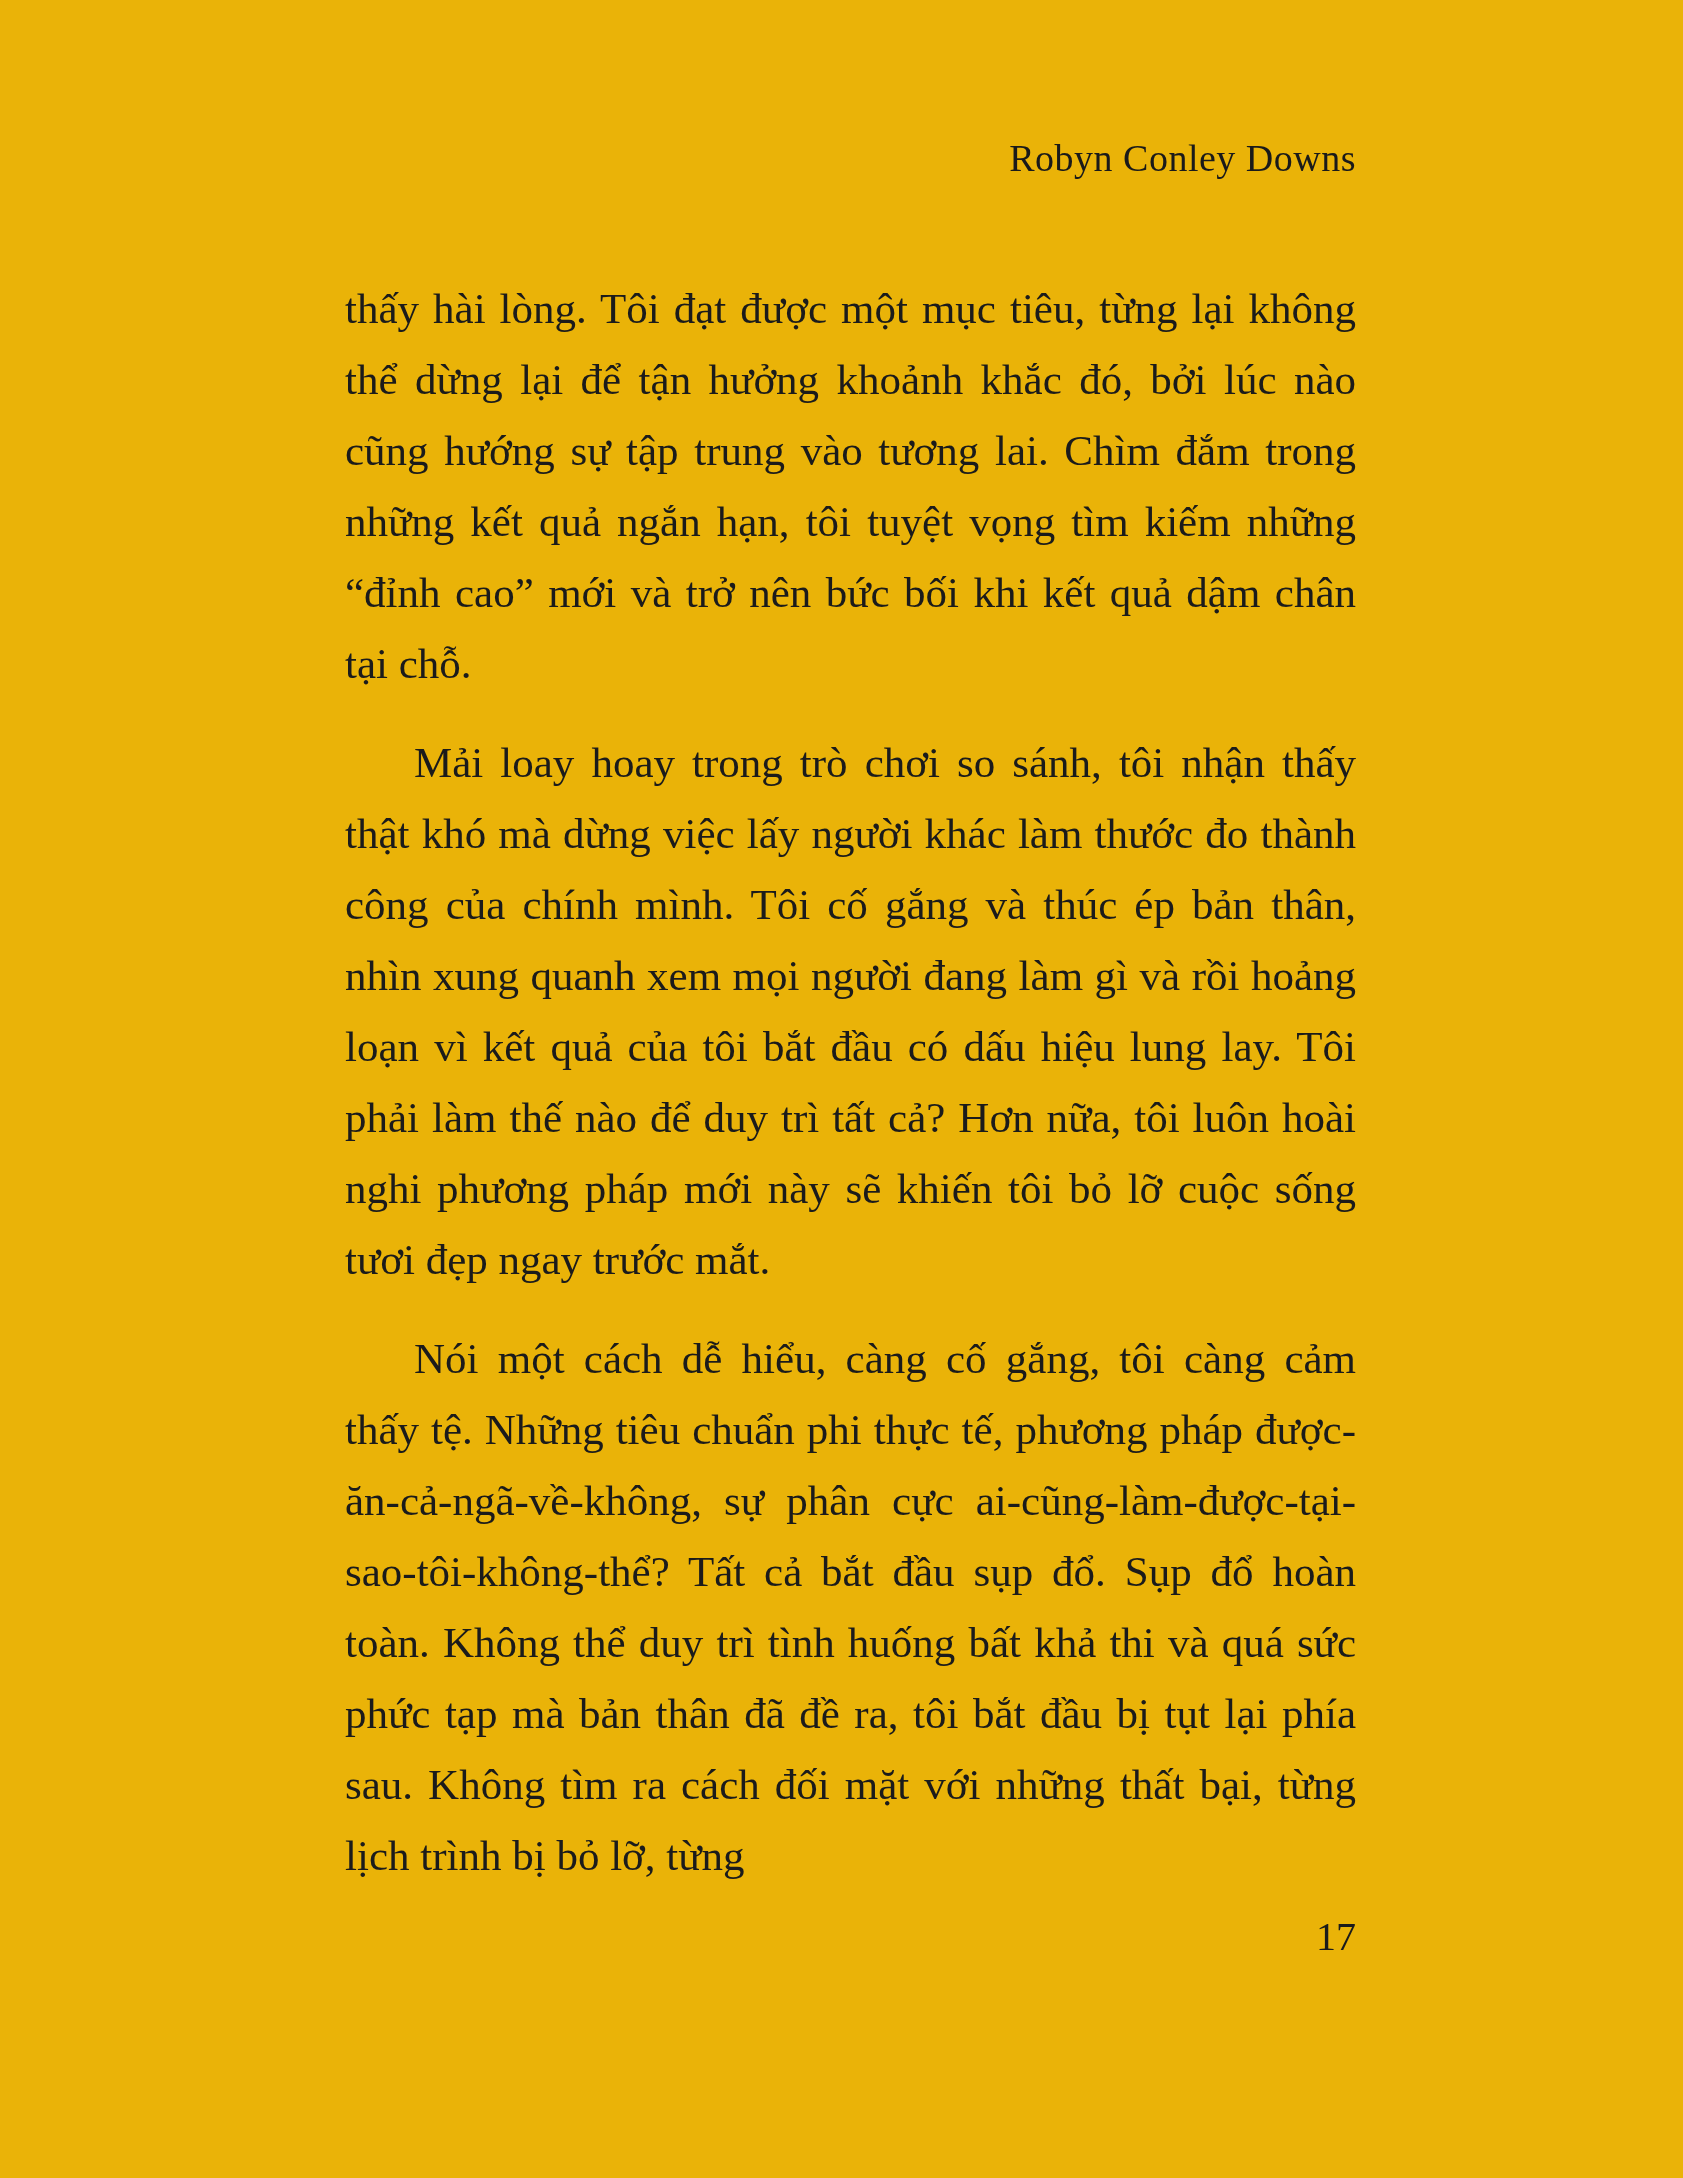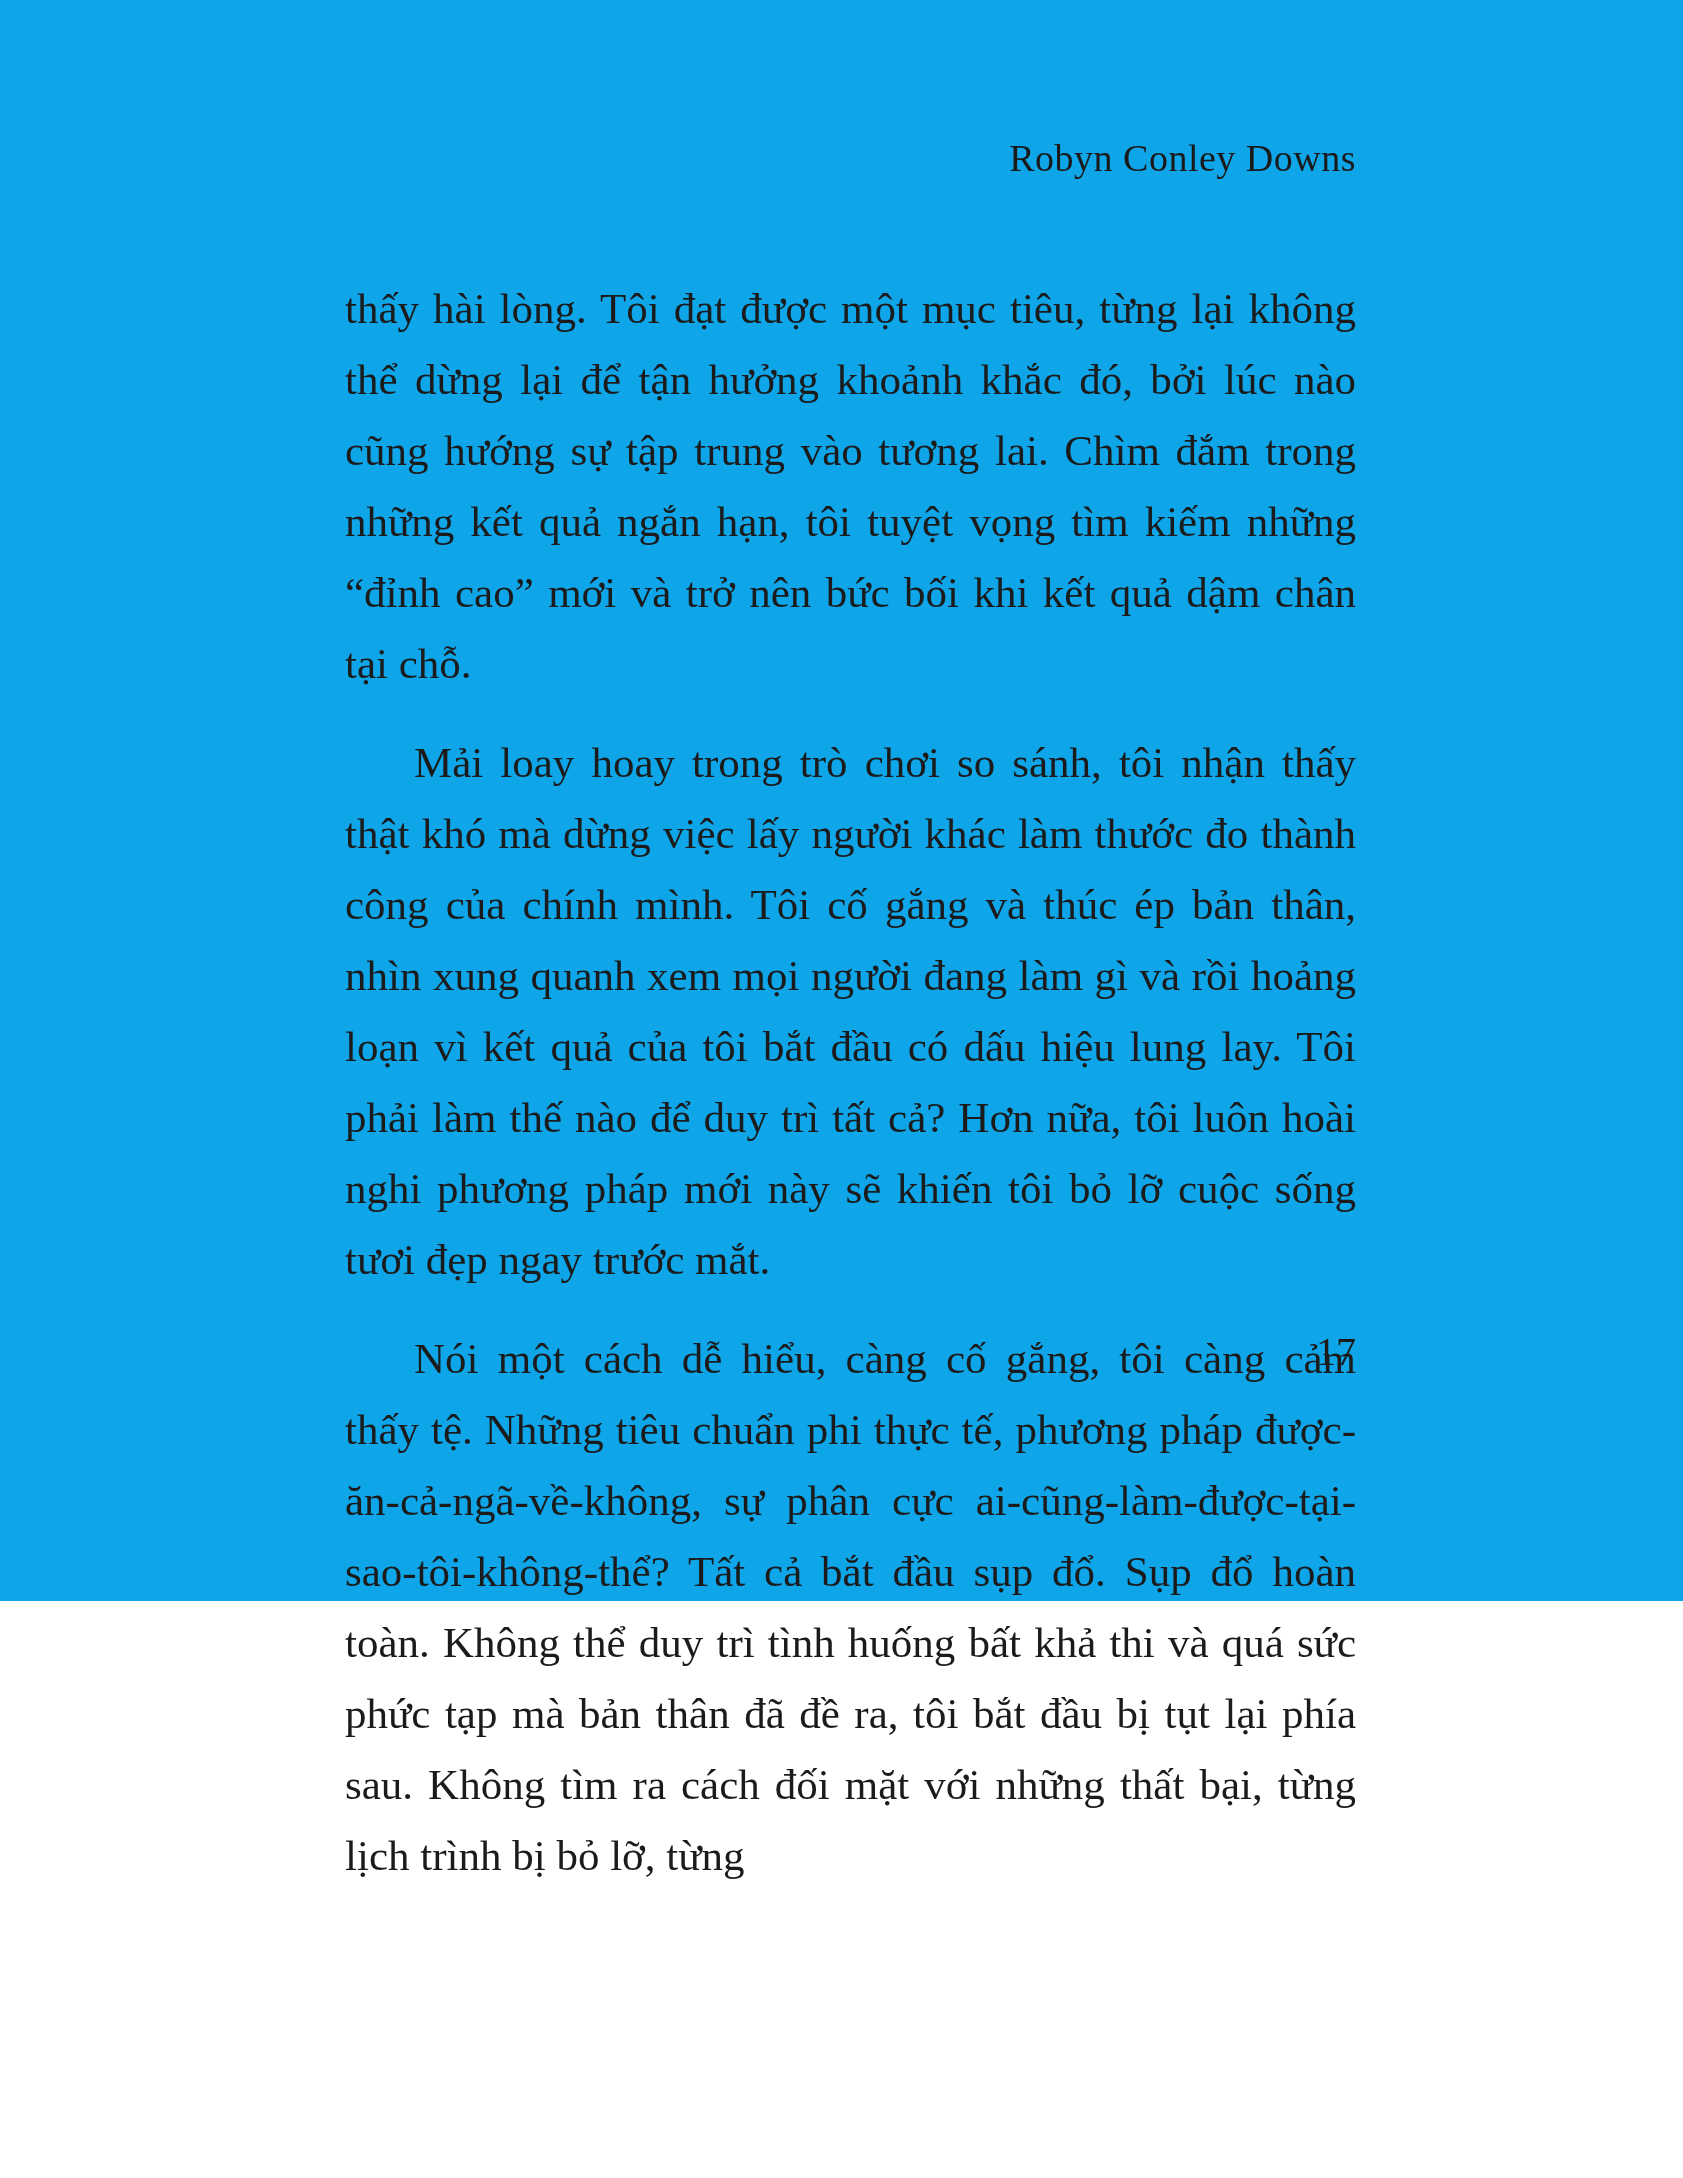--- a/index.html
+++ b/index.html
@@ -10,24 +10,24 @@
   body {
     width: 1683px;
     height: 2178px;
     font-family: "Liberation Serif", "DejaVu Serif", serif;
     color: #1b1b1b;
     overflow: hidden;
   }
   .page {
     position: relative;
     width: 1683px;
-    height: 1601px;
+    height: 2178px;
     box-sizing: border-box;
     padding: 134px 327px 0 345px;
-    background: #0ea5e9;
+    background: #eab308;
   }
   .running-header {
     text-align: right;
     font-size: 38px;
     line-height: 48px;
     color: #1a1a1a;
     margin-bottom: 91px;
     letter-spacing: 0.5px;
   }
   .body-text {
@@ -39,21 +39,21 @@
   }
   .para {
     margin: 0 0 28px 0;
   }
   .para.indent {
     text-indent: 69px;
   }
   .page-number {
     position: absolute;
     right: 327px;
-    bottom: 226px;
+    bottom: 218px;
     font-size: 40px;
     color: #1b1b1b;
   }
 </style>
 </head>
 <body>
 
 <div class="page">
 
   <div class="running-header">Robyn Conley Downs</div>

